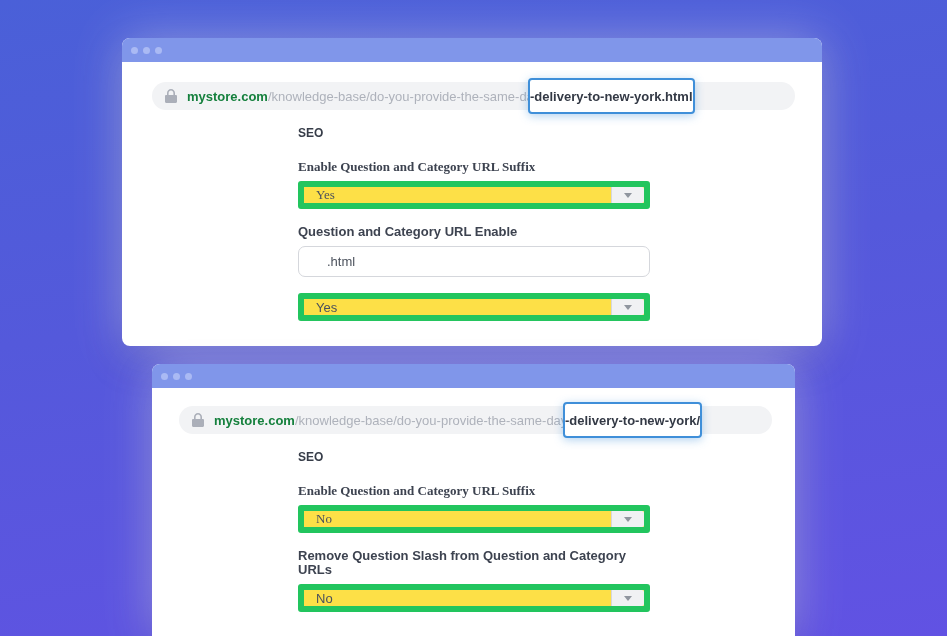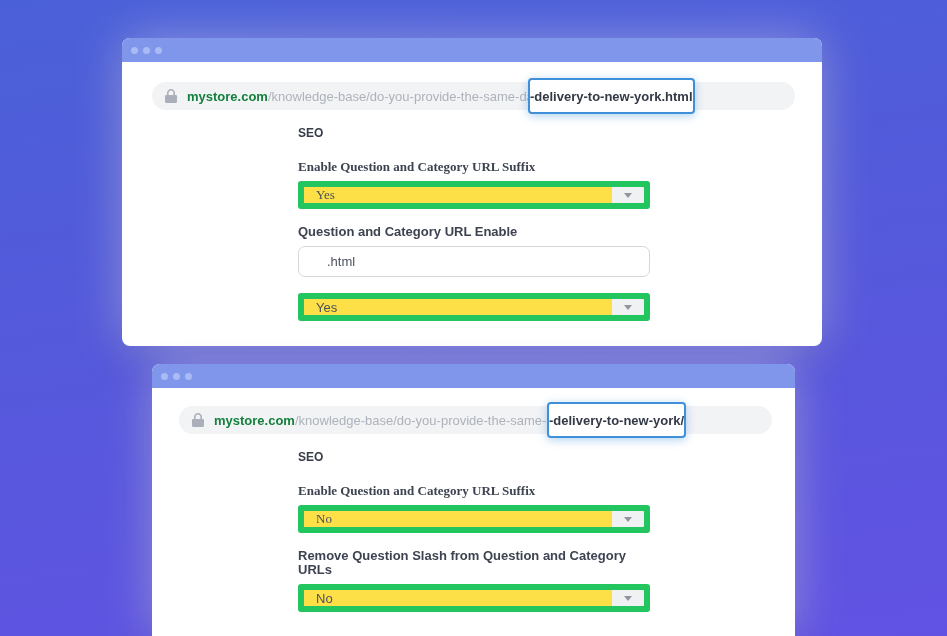--- a/index.html
+++ b/index.html
@@ -30,21 +30,21 @@
   .url-domain{color:#15803d;font-weight:700;}
   .url-path{color:#aeb2bb;font-weight:400;}
   .highlight{
     position:absolute;z-index:2;height:36px;box-sizing:border-box;background:#ffffff;
     border:2px solid #3f8fd9;border-radius:4px;display:flex;align-items:center;
     padding:0 0;font-size:13px;color:#333945;white-space:nowrap;
     box-shadow:0 2px 10px rgba(63,143,217,0.40);
     font-weight:bold;
   }
   .w1 .highlight{left:406px;top:40px;}
-  .w2 .highlight{left:395px;top:38px;}
+  .w2 .highlight{left:411px;top:38px;}
   .form{position:absolute;width:352px;}
   .w1 .form{left:176px;top:87px;}
   .w2 .form{left:146px;top:85px;}
   .section-title{font-size:12px;line-height:16px;font-weight:700;color:#373d49;}
   .section-title + .field{margin-top:19px;font-family:Liberation Serif, serif;}
   .field + .field{margin-top:16px;}
   .field-label{font-size:13px;line-height:14px;font-weight:600;color:#3d4350;margin-bottom:7px;}
   .control{
     height:28px;box-sizing:border-box;border:6px solid #22c55e;border-radius:3px;
     background:#fde047;display:flex;align-items:center;justify-content:space-between;cursor:pointer;

